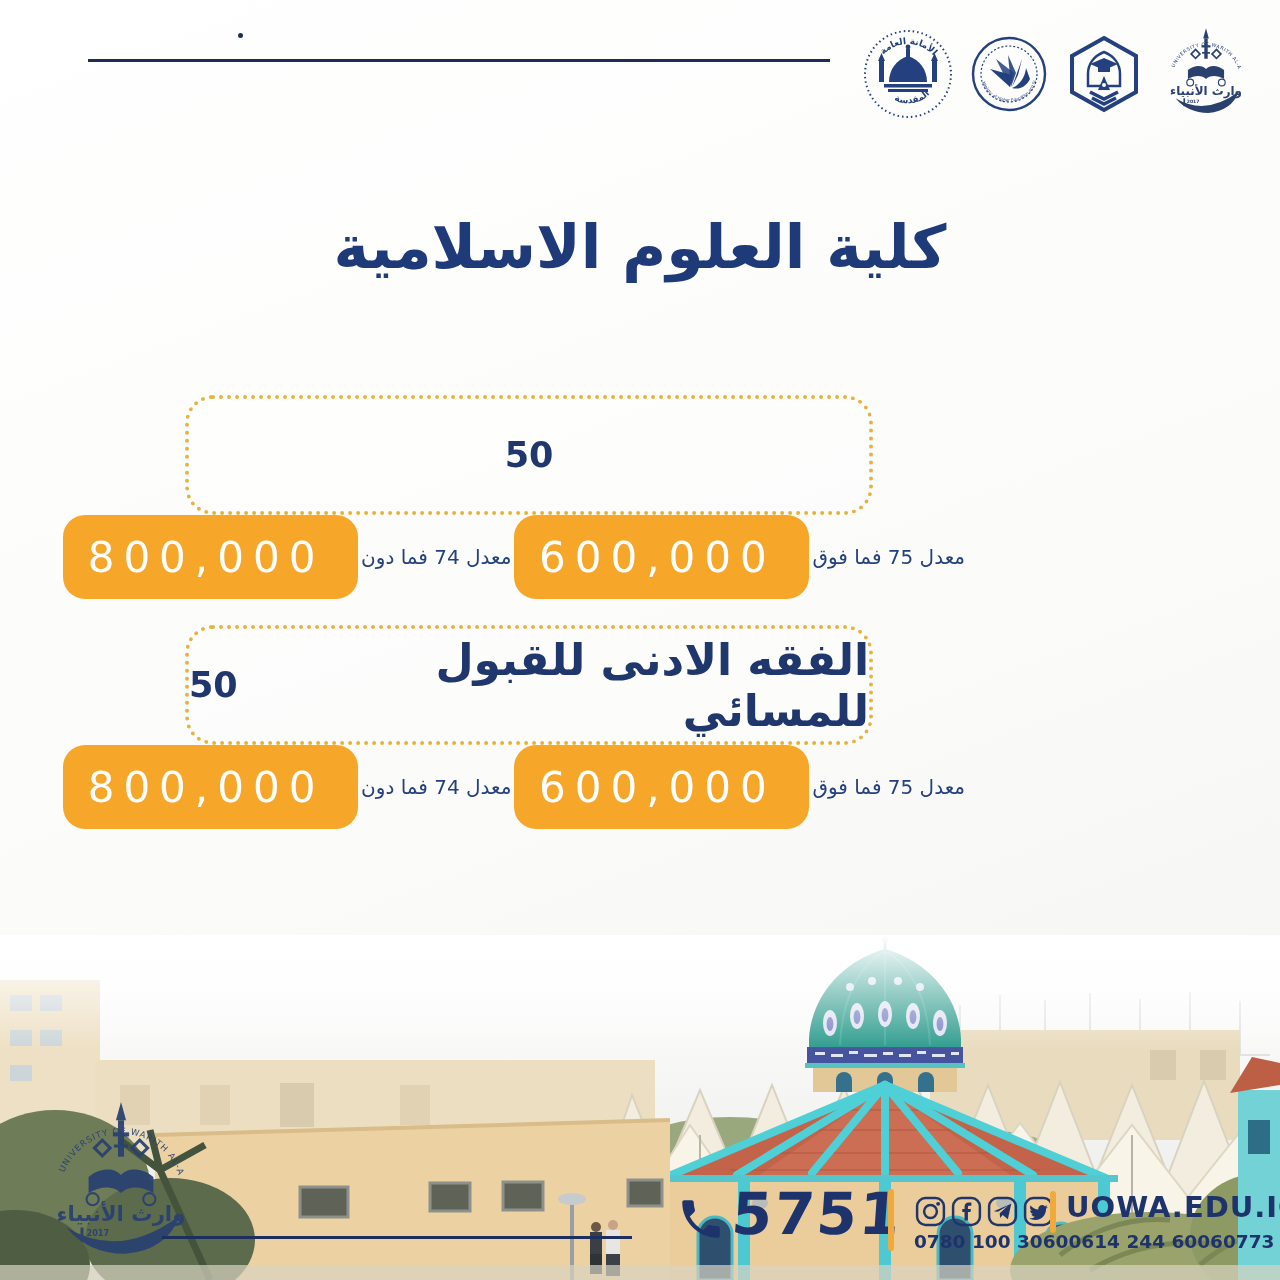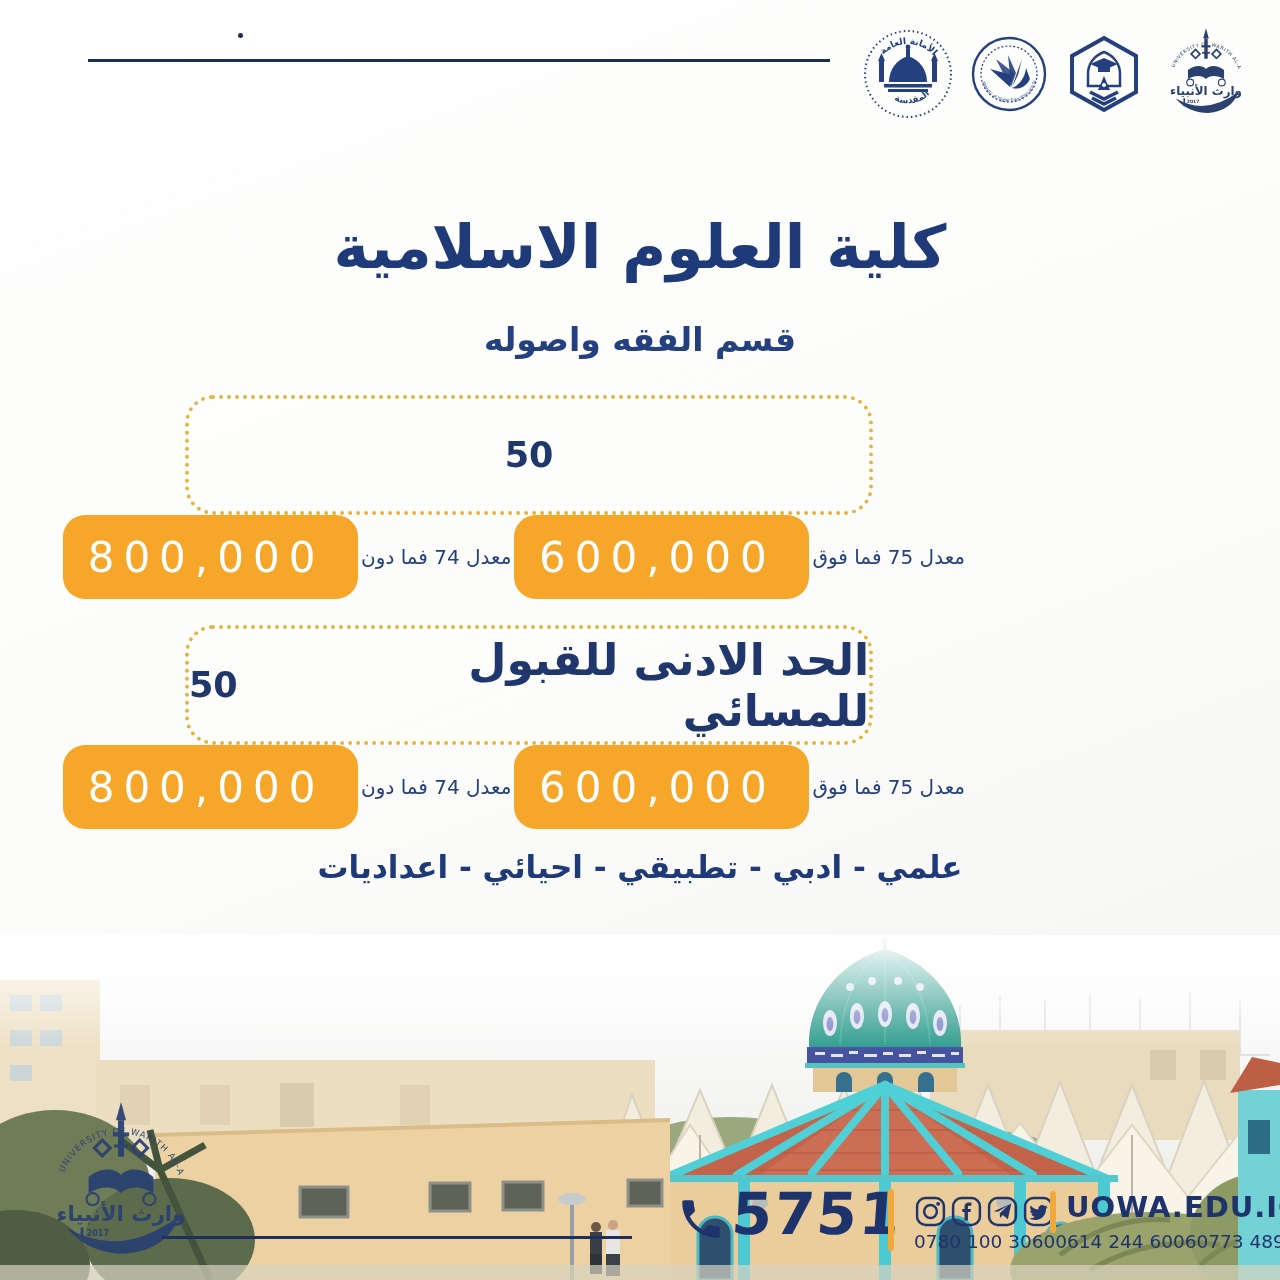--- a/index.html
+++ b/index.html
@@ -46,21 +46,21 @@
   
   .wm-logo{left:40px;top:1096px;opacity:.94;}
   .foot-line{left:162px;top:1236px;width:470px;height:3px;background:#1d2f5c;}
   .phone-icon{left:676px;top:1194px;}
   .hotline{left:732px;top:1180px;font-size:58px;font-weight:bold;color:#1e336b;letter-spacing:2px;transform:skewX(-4deg);}
   .vdiv{width:6px;background:#f0a93a;border-radius:3px;}
   .vdiv1{left:888px;top:1189px;height:62px;}
   .vdiv2{left:1050px;top:1191px;height:42px;}
   .socials{left:914px;top:1195px;display:flex;gap:3px;}
   .website{left:1066px;top:1190px;font-size:29px;font-weight:bold;color:#1e336b;letter-spacing:1px;}
-  .phones{left:914px;top:1231px;width:346px;display:flex;justify-content:space-between;color:#1e336b;font-size:18.5px;font-weight:normal;white-space:nowrap;}
+  .phones{left:914px;top:1231px;width:346px;display:flex;justify-content:space-between;color:#1e336b;font-size:18.5px;font-weight:bold;white-space:nowrap;}
 </style>
 </head>
 <body>
 
 <div class="poster">
 
   <div class="abs top-dot"></div>
   <div class="abs top-line"></div>
 
   <div class="abs logo-row">
@@ -110,44 +110,42 @@
       <polyline points="26,58 40,65 54,58" fill="none" stroke="#24407e" stroke-width="3.5"></polyline>
       <polyline points="28,64 40,70 52,64" fill="none" stroke="#24407e" stroke-width="3.5"></polyline>
     </svg>
 
     <svg width="92" height="96" viewBox="0 0 160 170">
       <use href="#warith-sym"></use>
     </svg>
   </div>
 
   <div class="abs title">كلية العلوم الاسلامية</div>
-  <div class="abs subtitle">قسم الفقه واصوله</div>
 
   <div class="abs limit-box box-morning">
     <span class="score">50</span>
   </div>
   <div class="abs th-row row1">
     <span class="th-label">معدل 75 فما فوق</span>
     <span class="pill">600,000</span>
     <span class="th-label">معدل 74 فما دون</span>
     <span class="pill">800,000</span>
   </div>
 
   <div class="abs limit-box box-evening">
-    <span class="heading">الحد الادنى للقبول للمسائي</span>
+    <span class="heading">الفقه الادنى للقبول للمسائي</span>
     <span class="score">50</span>
   </div>
   <div class="abs th-row row2">
     <span class="th-label">معدل 75 فما فوق</span>
     <span class="pill">600,000</span>
     <span class="th-label">معدل 74 فما دون</span>
     <span class="pill">800,000</span>
   </div>
 
-  <div class="abs streams">علمي - ادبي - تطبيقي - احيائي - اعداديات</div>
 
   <svg class="abs photo" viewBox="0 0 1280 345">
     <defs>
       <linearGradient id="sky" x1="0" y1="0" x2="0" y2="1">
         <stop offset="0" stop-color="#ffffff"></stop>
           <stop offset=".5" stop-color="#f4f5f3"></stop>
           <stop offset="1" stop-color="#e7e9e4"></stop>
       </linearGradient>
       <linearGradient id="haze" x1="0" y1="0" x2="0" y2="1">
         <stop offset="0" stop-color="#ffffff"></stop>

